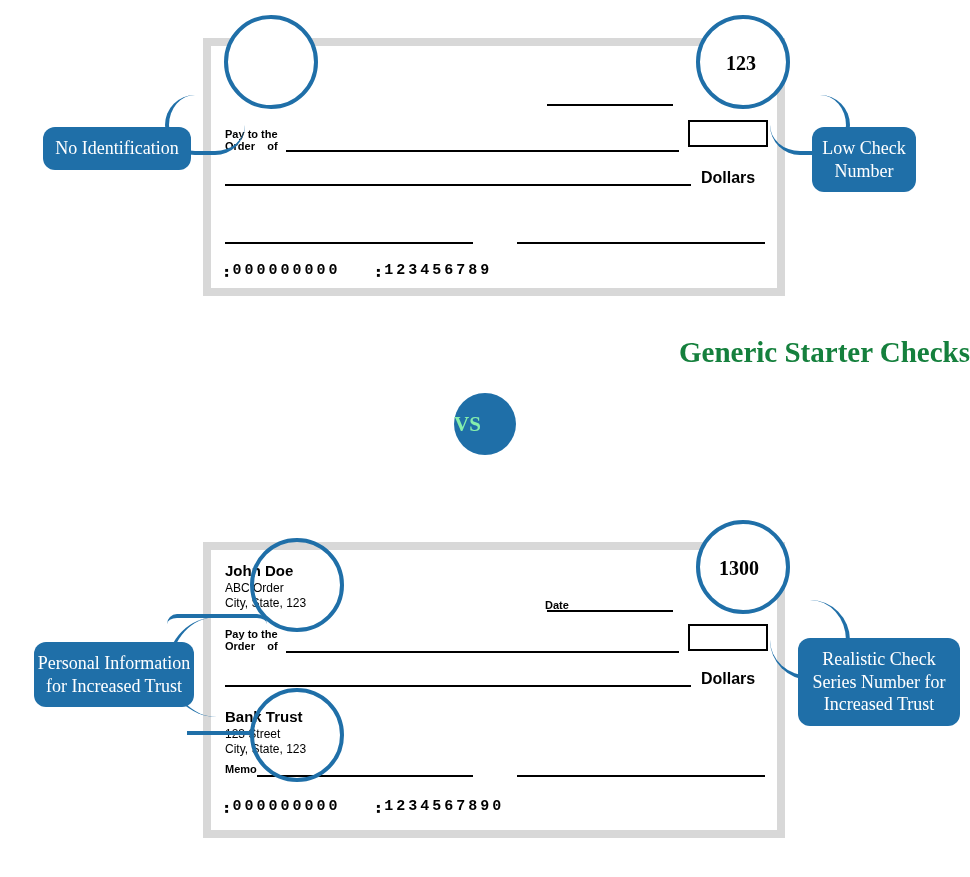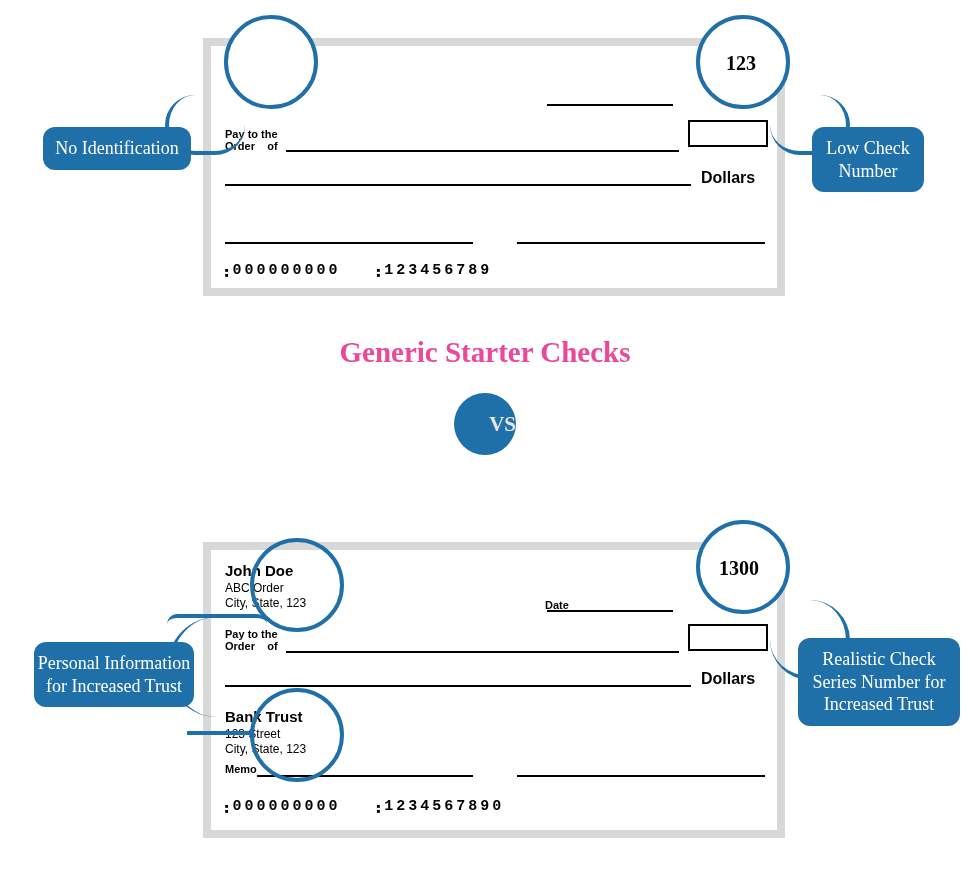--- a/index.html
+++ b/index.html
@@ -84,39 +84,39 @@
   }
   .connector {
     position: absolute;
     border: 4px solid #1f6fa8;
     border-radius: 50px;
     background: transparent;
   }
   .heading {
     position: absolute;
     width: 100%;
-    text-align: center;
+    text-align: right;
     font-weight: 700;
     font-size: 29px;
-    color: #ec4899;
+    color: #15803d;
     font-family: Georgia, serif;
   }
   .vs-badge {
     position: absolute;
     width: 62px;
     height: 62px;
     border-radius: 50%;
     background: #1f6fa8;
-    color: #e5e5e5;
+    color: #86efac;
     font-family: Georgia, serif;
     font-weight: 700;
     font-size: 21px;
     display: flex;
     align-items: center;
-    justify-content: flex-end;
+    justify-content: flex-start;
   }
   .field {
     position: absolute;
     font-family: Arial, sans-serif;
     font-size: 15px;
     font-weight: 700;
   }
   .field.small { font-size: 12px; font-weight: 400; }
 </style>
 </head>
@@ -153,21 +153,21 @@
   <div class="circle" style="left:696px; top:15px; width:94px; height:94px; background:#fff;"></div>
 
   <div class="check-num" style="position:absolute; left:726px; top:52px;">123</div>
 
   <div class="connector" style="left:165px; top:95px; width:80px; height:60px; border-right:none; border-top:none;"></div>
   <div class="connector" style="left:770px; top:95px; width:80px; height:60px; border-left:none; border-top:none;"></div>
 
   <div class="label-pill" style="left:43px; top:127px; width:148px;">
     <span>No Identification</span>
   </div>
-  <div class="label-pill" style="left:812px; top:127px; width:112px;">
+  <div class="label-pill" style="left:812px; top:127px; width:104px;">
     <span>Low Check Number</span>
   </div>
 
   <div class="heading" style="top:336px;">Generic Starter Checks</div>
   <div class="vs-badge" style="left:454px; top:393px;">
     <span>VS</span>
   </div>
 
   <div class="check" style="left:203px; top:542px; width:582px; height:296px;">
     <div class="check-inner">

